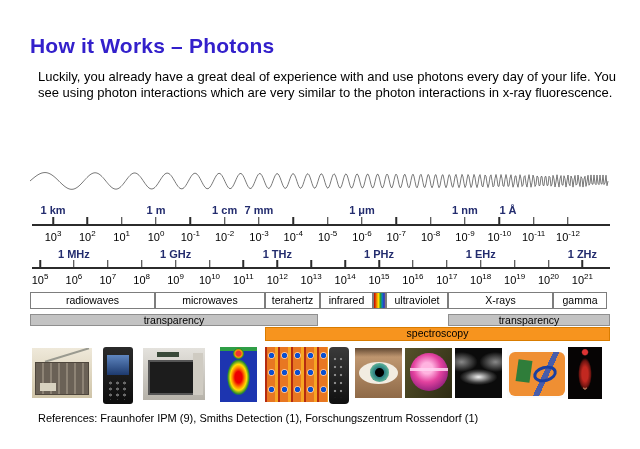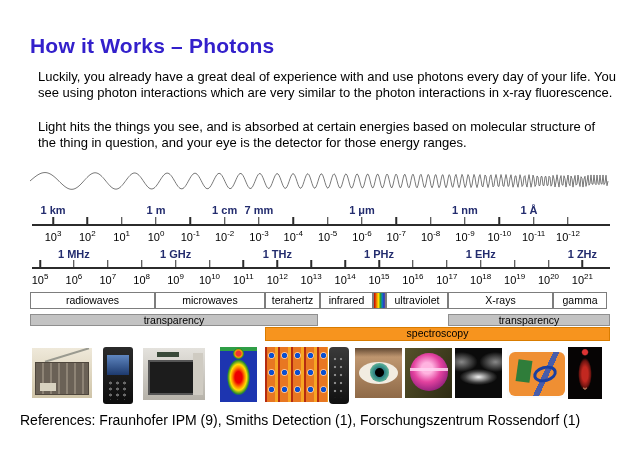--- a/index.html
+++ b/index.html
@@ -3,21 +3,21 @@
 <meta charset="utf-8">
 <style>
   html,body{margin:0;padding:0;background:#fff;}
   .slide{position:relative;width:640px;height:449px;background:#ffffff;
          font-family:"Liberation Sans", sans-serif;overflow:hidden;border-radius:6px;}
 
   .title{position:absolute;left:30px;top:34px;font-size:21px;font-weight:bold;
          color:#3320CB;letter-spacing:.2px;}
   .para{position:absolute;left:38px;width:578px;font-size:13px;line-height:16px;color:#000;}
   #p1{top:69px;} #p2{top:119px;}
-  .refs{position:absolute;left:20px;top:412px;font-size:14px;color:#000;}
+  .refs{position:absolute;left:38px;top:412px;font-size:11px;color:#000;}
 
   #wave{position:absolute;left:30px;top:168px;}
 
   .labelrow{position:absolute;left:0;width:588px;height:14px;}
   #wl-labels{top:204px;} #fr-labels{top:248px;}
   .unit{position:absolute;transform:translateX(-50%);font-size:11px;font-weight:bold;
         color:#232C6E;white-space:nowrap;top:0;}
   .ruler{position:absolute;left:32px;width:578px;height:1.5px;background:#2b2b2b;}
   #ruler1{top:224px;} #ruler2{top:267px;}
   .tickrow{position:absolute;left:0;width:640px;height:7px;}
@@ -105,34 +105,33 @@
         #060404;}
 </style>
 </head>
 <body>
 
 <div class="slide">
 
   <div class="title">How it Works – Photons</div>
 
   <div class="para" id="p1">Luckily, you already have a great deal of experience with and use photons every day of your life. You see using photon interactions which are very similar to the photon interactions in x-ray fluorescence.</div>
-  <div class="para" id="p2">Light hits the things you see, and is absorbed at certain energies based on molecular structure of the thing in question, and your eye is the detector for those energy ranges.</div>
 
   <svg id="wave" width="580" height="26">
     <path id="wavepath" fill="none" stroke="#6a6a6a" stroke-width="0.9" d="M0,13L1,12.14L2,11.29L3,10.45L4,9.64L5,8.86L6,8.11L7,7.42L8,6.79L9,6.22L10,5.73L11,5.31L12,4.98L13,4.75L14,4.61L15,4.56L16,4.62L17,4.78L18,5.04L19,5.40L20,5.86L21,6.41L22,7.04L23,7.75L24,8.54L25,9.38L26,10.28L27,11.22L28,12.19L29,13.17L30,14.16L31,15.13L32,16.07L33,16.98L34,17.83L35,18.62L36,19.32L37,19.94L38,20.45L39,20.85L40,21.13L41,21.29L42,21.31L43,21.21L44,20.97L45,20.60L46,20.10L47,19.48L48,18.76L49,17.93L50,17.01L51,16.02L52,14.97L53,13.88L54,12.77L55,11.66L56,10.58L57,9.53L58,8.54L59,7.63L60,6.82L61,6.13L62,5.57L63,5.15L64,4.88L65,4.78L66,4.85L67,5.08L68,5.48L69,6.04L70,6.75L71,7.60L72,8.57L73,9.64L74,10.79L75,11.99L76,13.22L77,14.45L78,15.66L79,16.80L80,17.86L81,18.81L82,19.62L83,20.28L84,20.76L85,21.04L86,21.13L87,21.01L88,20.68L89,20.15L90,19.43L91,18.53L92,17.48L93,16.31L94,15.04L95,13.71L96,12.35L97,11.01L98,9.72L99,8.51L100,7.44L101,6.52L102,5.79L103,5.28L104,5.00L105,4.97L106,5.19L107,5.65L108,6.36L109,7.27L110,8.38L111,9.65L112,11.03L113,12.49L114,13.97L115,15.42L116,16.79L117,18.04L118,19.11L119,19.97L120,20.58L121,20.91L122,20.95L123,20.70L124,20.15L125,19.33L126,18.26L127,16.98L128,15.53L129,13.98L130,12.39L131,10.81L132,9.31L133,7.97L134,6.82L135,5.94L136,5.36L137,5.10L138,5.20L139,5.63L140,6.40L141,7.48L142,8.81L143,10.34L144,12.00L145,13.71L146,15.40L147,16.98L148,18.37L149,19.51L150,20.32L151,20.76L152,20.82L153,20.47L154,19.73L155,18.63L156,17.23L157,15.59L158,13.81L159,11.98L160,10.19L161,8.56L162,7.17L163,6.11L164,5.44L165,5.21L166,5.45L167,6.13L168,7.24L169,8.70L170,10.43L171,12.33L172,14.28L173,16.16L174,17.84L175,19.21L176,20.18L177,20.68L178,20.66L179,20.12L180,19.09L181,17.63L182,15.85L183,13.85L184,11.79L185,9.80L186,8.04L187,6.64L188,5.71L189,5.33L190,5.53L191,6.31L192,7.61L193,9.35L194,11.38L195,13.55L196,15.69L197,17.61L198,19.16L199,20.20L200,20.63L201,20.40L202,19.54L203,18.09L204,16.19L205,14.00L206,11.71L207,9.52L208,7.65L209,6.27L210,5.52L211,5.48L212,6.17L213,7.52L214,9.42L215,11.69L216,14.09L217,16.39L218,18.36L219,19.77L220,20.48L221,20.40L222,19.52L223,17.94L224,15.80L225,13.35L226,10.85L227,8.58L228,6.81L229,5.74L230,5.52L231,6.18L232,7.66L233,9.78L234,12.31L235,14.93L236,17.32L237,19.18L238,20.26L239,20.41L240,19.60L241,17.92L242,15.59L243,12.89L244,10.20L245,7.89L246,6.27L247,5.58L248,5.94L249,7.31L250,9.51L251,12.22L252,15.06L253,17.60L254,19.46L255,20.35L256,20.11L257,18.76L258,16.51L259,13.69L260,10.75L261,8.16L262,6.35L263,5.64L264,6.16L265,7.83L266,10.39L267,13.42L268,16.38L269,18.76L270,20.12L271,20.20L272,18.98L273,16.65L274,13.63L275,10.49L276,7.81L277,6.11L278,5.74L279,6.80L280,9.08L281,12.16L282,15.41L283,18.19L284,19.91L285,20.19L286,18.96L287,16.45L288,13.19L289,9.88L290,7.24L291,5.87L292,6.09L293,7.89L294,10.86L295,14.34L296,17.51L297,19.64L298,20.18L299,18.99L300,16.34L301,12.85L302,9.38L303,6.82L304,5.82L305,6.66L306,9.15L307,12.67L308,16.28L309,19.03L310,20.15L311,19.32L312,16.74L313,13.10L314,9.42L315,6.75L316,5.87L317,7.07L318,10.02L319,13.87L320,17.47L321,19.72L322,19.92L323,17.97L324,14.46L325,10.47L326,7.28L327,5.92L328,6.88L329,9.86L330,13.90L331,17.65L332,19.83L333,19.66L334,17.18L335,13.22L336,9.16L337,6.48L338,6.14L339,8.32L340,12.24L341,16.46L342,19.38L343,19.88L344,17.72L345,13.72L346,9.42L347,6.53L348,6.23L349,8.68L350,12.92L351,17.20L352,19.73L353,19.43L354,16.37L355,11.85L356,7.81L357,6.05L358,7.39L359,11.25L360,15.92L361,19.27L362,19.71L363,17.01L364,12.39L365,8.06L366,6.10L367,7.51L368,11.63L369,16.45L370,19.55L371,19.32L372,15.84L373,10.87L374,7.00L375,6.31L376,9.20L377,14.15L378,18.49L379,19.81L380,17.33L381,12.40L382,7.80L383,6.17L384,8.51L385,13.49L386,18.20L387,19.80L388,17.29L389,12.15L390,7.52L391,6.30L392,9.29L393,14.66L394,18.97L395,19.42L396,15.65L397,10.12L398,6.50L399,7.27L400,11.95L401,17.37L402,19.76L403,17.40L404,11.90L405,7.18L406,6.67L407,10.79L408,16.56L409,19.68L410,17.77L411,12.21L412,7.25L413,6.75L414,11.16L415,17.04L416,19.70L417,16.94L418,10.96L419,6.64L420,7.62L421,13.13L422,18.54L423,19.21L424,14.50L425,8.46L426,6.43L427,10.26L428,16.57L429,19.64L430,16.61L431,10.22L432,6.42L433,8.84L434,15.25L435,19.49L436,17.42L437,10.99L438,6.55L439,8.58L440,15.09L441,19.48L442,17.18L443,10.51L444,6.46L445,9.35L446,16.17L447,19.56L448,15.77L449,8.91L450,6.60L451,11.50L452,18.11L453,18.87L454,12.82L455,6.98L456,8.24L457,15.18L458,19.50L459,15.93L460,8.75L461,6.83L462,12.62L463,18.90L464,17.67L465,10.44L466,6.52L467,11.09L468,18.19L469,18.37L470,11.31L471,6.55L472,10.63L473,18.00L474,18.38L475,11.17L476,6.56L477,11.20L478,18.46L479,17.73L480,10.02L481,6.75L482,12.88L483,19.20L484,16.02L485,8.18L486,7.85L487,15.63L488,19.24L489,12.85L490,6.71L491,10.82L492,18.52L493,17.05L494,8.80L495,7.64L496,15.62L497,19.09L498,11.99L499,6.66L500,12.53L501,19.23L502,14.74L503,7.10L504,10.25L505,18.47L506,16.51L507,7.97L508,8.95L509,17.65L510,17.39L511,8.61L512,8.43L513,17.27L514,17.60L515,8.70L516,8.51L517,17.48L518,17.22L519,8.20L520,9.24L521,18.20L522,16.09L523,7.36L524,10.84L525,19.02L526,13.96L527,6.78L528,13.50L529,19.07L530,10.86L531,7.56L532,16.80L533,17.19L534,7.78L535,10.70L536,19.08L537,12.87L538,7.00L539,15.74L540,17.74L541,8.03L542,10.73L543,19.11L544,12.03L545,7.45L546,17.11L547,16.12L548,7.02L549,13.63L550,18.55L551,8.70L552,10.41L553,19.09L554,11.19L555,8.28L556,18.38L557,13.51L558,7.25L559,17.19L560,15.21L561,6.94L562,16.10L563,16.25L564,6.96L565,15.41L566,16.70L567,7.02L568,15.25L569,16.67L570,7.00L571,15.65L572,16.12L573,6.98L574,16.56L575,14.96L576,7.23L577,17.75L578,13.10"></path>
   </svg>
 
   <div class="labelrow" id="wl-labels">
       <span class="unit" style="left: 53px;">1 km</span>
       <span class="unit" style="left: 155.99px;">1 m</span>
       <span class="unit" style="left: 224.65px;">1 cm</span>
       <span class="unit" style="left: 258.98px;">7 mm</span>
       <span class="unit" style="left: 361.97px;">1 μm</span>
       <span class="unit" style="left: 464.96px;">1 nm</span>
-      <span class="unit" style="left: 529px;">1 Å</span>
+      <span class="unit" style="left: 508px;">1 Å</span>
     </div>
   <div class="tickrow" id="ticks1">
       <div class="tick" style="left: 53px;"></div>
       <div class="tick" style="left: 87.33px;"></div>
       <div class="tick" style="left: 121.66px;"></div>
       <div class="tick" style="left: 155.99px;"></div>
       <div class="tick" style="left: 190.32px;"></div>
       <div class="tick" style="left: 224.65px;"></div>
       <div class="tick" style="left: 258.98px;"></div>
       <div class="tick" style="left: 293.31px;"></div>

